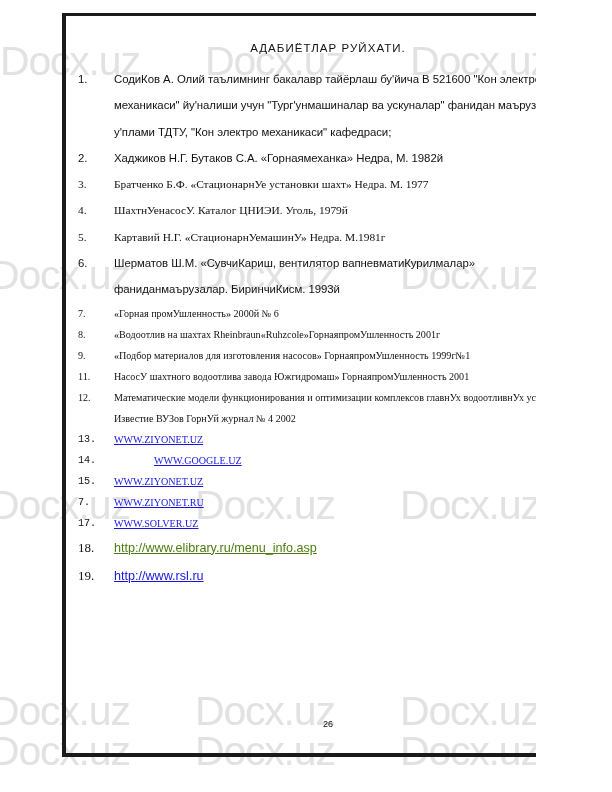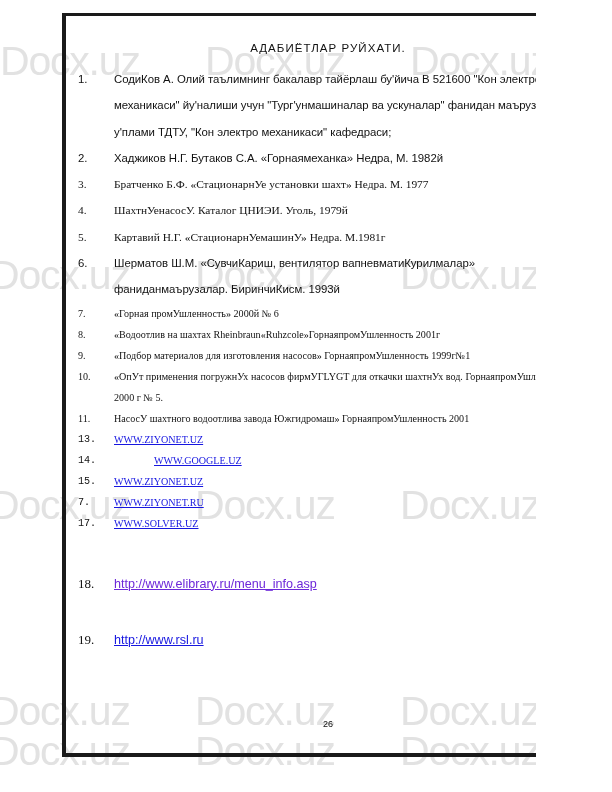--- a/index.html
+++ b/index.html
@@ -207,27 +207,27 @@
           </div>
           <div class="ref-item styleC">
             <span class="ref-num">8.</span>
             <span class="ref-text">«Водоотлив на шахтах Rheinbraun«Ruhzcole»ГорнаяпромУшленность 2001г</span>
           </div>
           <div class="ref-item styleC">
             <span class="ref-num">9.</span>
             <span class="ref-text">«Подбор материалов для изготовления насосов» ГорнаяпромУшленность 1999г№1</span>
           </div>
           <div class="ref-item styleC">
-            <span class="ref-num">10.</span>
-            <span class="ref-text">«ОпУт применения погружнУх насосов фирмУГLYGT для откачки шахтнУх вод.   ГорнаяпромУшленность 2000 г  № 5.</span>
-          </div>
-          <div class="ref-item styleC">
             <span class="ref-num">11.</span>
             <span class="ref-text">НасосУ шахтного водоотлива завода Южгидромаш» ГорнаяпромУшленность 2001</span>
           </div>
+          <div class="ref-item styleC">
+            <span class="ref-num">12.</span>
+            <span class="ref-text">Математические модели функционирования и оптимизации  комплексов главнУх водоотливнУх установою» Известие ВУЗов ГорнУй журнал № 4 2002</span>
+          </div>
           <div class="ref-item styleD">
             <span class="ref-num">13.</span>
             <a class="ref-text reflink" href="#" style="color: rgb(22, 22, 224);">WWW.ZIYONET.UZ</a>
           </div>
           <div class="ref-item styleD">
             <span class="ref-num">14.</span>
             <a class="ref-text reflink" href="#" style="color: rgb(22, 22, 224); margin-left: 40px;">WWW.GOOGLE.UZ</a>
           </div>
           <div class="ref-item styleD">
             <span class="ref-num">15.</span>
@@ -236,25 +236,25 @@
           <div class="ref-item styleD">
             <span class="ref-num">7.</span>
             <a class="ref-text reflink" href="#" style="color: rgb(22, 22, 224);">WWW.ZIYONET.RU</a>
           </div>
           <div class="ref-item styleD">
             <span class="ref-num">17.</span>
             <a class="ref-text reflink" href="#" style="color: rgb(22, 22, 224);">WWW.SOLVER.UZ</a>
           </div>
           <div class="ref-item styleE">
             <span class="ref-num">18.</span>
-            <a class="ref-text reflink" href="#" style="color: #6d28d9; margin-top: 36px;">http://www.elibrary.ru/menu_info.asp</a>
+            <a class="ref-text reflink" href="#" style="color: #4d7c0f;">http://www.elibrary.ru/menu_info.asp</a>
           </div>
           <div class="ref-item styleE">
             <span class="ref-num">19.</span>
-            <a class="ref-text reflink" href="#" style="color: rgb(22, 22, 224); margin-top: 28px;">http://www.rsl.ru</a>
+            <a class="ref-text reflink" href="#" style="color: rgb(22, 22, 224);">http://www.rsl.ru</a>
           </div>
         </div>
 
       <div id="page-number">26</div>
 
     </div>
   </div>
 </div>
 
 </body></html>

